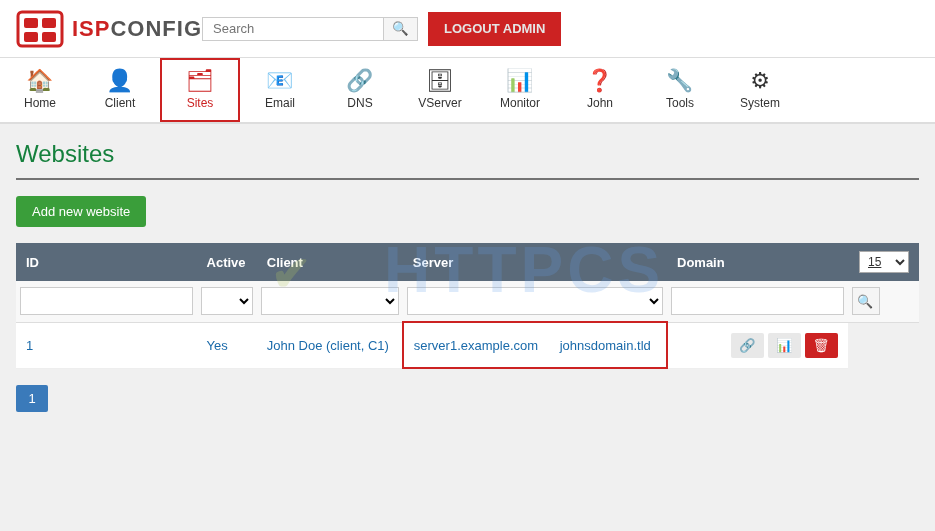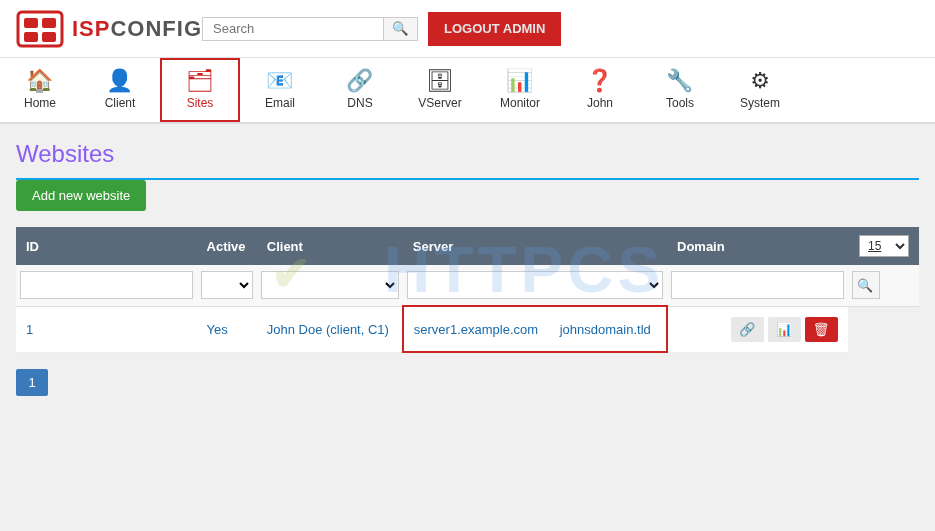--- a/index.html
+++ b/index.html
@@ -110,22 +110,23 @@
     }
     .nav-tab.active .tab-label { color: #cc2222; }
 
     
     #page-content {
       padding: 16px;
     }
     #page-title {
       font-size: 24px;
       font-weight: normal;
-      color: #8b5cf6;
-      border-bottom: 2px solid #0ea5e9;
+      color: #15803d;
+      margin-bottom: 16px;
+      border-bottom: 2px solid #737373;
       padding-bottom: 10px;
     }
     #add-website-btn {
       background: #3a9e3a;
       color: #fff;
       border: none;
       padding: 8px 16px;
       font-size: 13px;
       cursor: pointer;
       margin-bottom: 16px;

